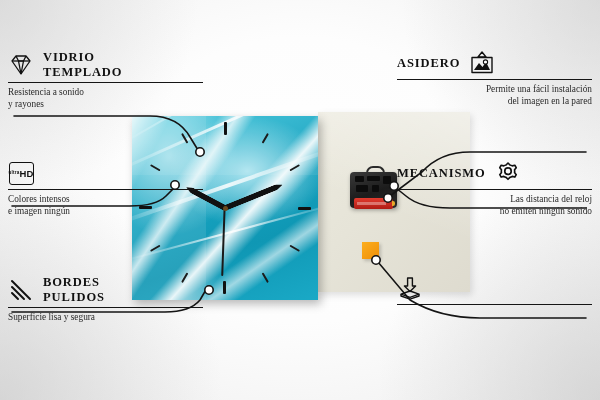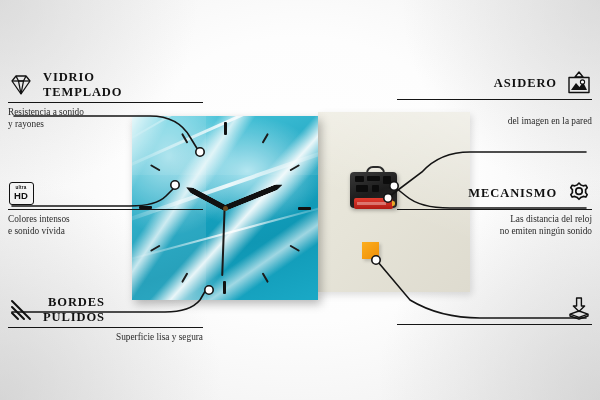--- a/index.html
+++ b/index.html
@@ -72,32 +72,32 @@
   .mech-slot{position:absolute;background:#0c0c0c;border-radius:1px;}
   .battery{position:absolute;left:4px;top:26px;width:39px;height:11px;background:linear-gradient(180deg,#e23b2e,#b01c14);border-radius:2px;}
   .battery:after{content:"";position:absolute;right:-2px;top:3px;width:3px;height:5px;background:#e8a92a;border-radius:0 2px 2px 0;}
   .battery-band{position:absolute;left:3px;top:4px;right:7px;height:3px;background:rgba(255,255,255,.35);}
   #foam{position:absolute;left:362px;top:242px;width:17px;height:17px;background:linear-gradient(140deg,#fcae1e,#ef8f08);box-shadow:2px 2px 3px rgba(0,0,0,.18);}
 
   
   .callout{position:absolute;width:195px;}
   .callout.left{left:8px;text-align:left;}
   .callout.right{right:8px;text-align:right;}
-  .c-head{display:flex;align-items:center;gap:9px;margin-top:20px;}
-  .callout.right .c-head{justify-content:flex-end;}
+  .c-head{display:flex;align-items:center;gap:9px;}
+  .callout.right .c-head{}
   .c-title{font-family:"Liberation Serif", serif;font-weight:bold;font-size:12.5px;
     letter-spacing:.9px;line-height:14.5px;color:#111;text-transform:uppercase;}
   .c-rule{height:1.4px;background:#151515;margin:3px 0 4px;}
   .c-desc{font-family:"Liberation Serif", serif;font-size:9.3px;line-height:11.3px;color:#2a2a2a;}
   .c-icon{flex:0 0 auto;width:26px;height:26px;display:flex;align-items:center;justify-content:center;}
   .c-icon svg{display:block;}
 
   
   .hd-badge{width:23px;height:21px;border:1.8px solid #111;border-radius:3px;
-    display:flex;flex-direction:column;align-items:center;justify-content:center;line-height:1;}
+    display:flex;align-items:center;justify-content:center;line-height:1;}
   .hd-badge .u{font-family:"Liberation Sans", sans-serif;font-size:4.6px;font-weight:bold;letter-spacing:.2px;color:#111;}
   .hd-badge .h{font-family:"Liberation Sans", sans-serif;font-size:9.5px;font-weight:bold;letter-spacing:.2px;color:#111;margin-top:.5px;}
 
   #connectors{position:absolute;left:0;top:0;width:600px;height:400px;pointer-events:none;}
 </style>
 </head>
 <body>
 
 <div id="stage">
 
@@ -237,25 +237,25 @@
           <span class="h">HD</span>
         </span>
       </span>
       <span class="c-title">
         <br>
       </span>
     </div>
     <div class="c-rule"></div>
     <div class="c-desc">
       <span>Colores intensos</span><br>
-      <span>e sonido vívida</span>
-    </div>
-  </div>
-
-  <div class="callout left" style="top:275px;text-align:right;">
+      <span>e imagen ningún</span>
+    </div>
+  </div>
+
+  <div class="callout left" style="top:275px;">
     <div class="c-head">
       <span class="c-icon">
         <svg width="26" height="24" viewBox="0 0 26 24">
           <g stroke="#111" stroke-width="2" stroke-linecap="round">
             <line x1="4" y1="3" x2="22" y2="21"></line>
             <line x1="4" y1="9" x2="16" y2="21"></line>
             <line x1="4" y1="15" x2="10" y2="21"></line>
           </g>
         </svg>
       </span>
@@ -281,21 +281,21 @@
             <path d="M13,1 L9,6 L17,6 Z"></path>
             <rect x="3" y="6.5" width="20" height="15"></rect>
             <path d="M5,19 L10,12 L13.5,16 L17,11 L21,19 Z" fill="#111" stroke="none"></path>
             <circle cx="16.5" cy="11" r="2.1" fill="#fff" stroke="#111" stroke-width="1.1"></circle>
           </g>
         </svg>
       </span>
     </div>
     <div class="c-rule"></div>
     <div class="c-desc">
-      <br>
+      <span>Permite una fácil instalación</span><br>
       <span>del imagen en la pared</span>
     </div>
   </div>
 
   <div class="callout right" style="top:160px;">
     <div class="c-head">
       <span class="c-title">
         <span>MECANISMO</span><br>
       </span>
       <span class="c-icon">

